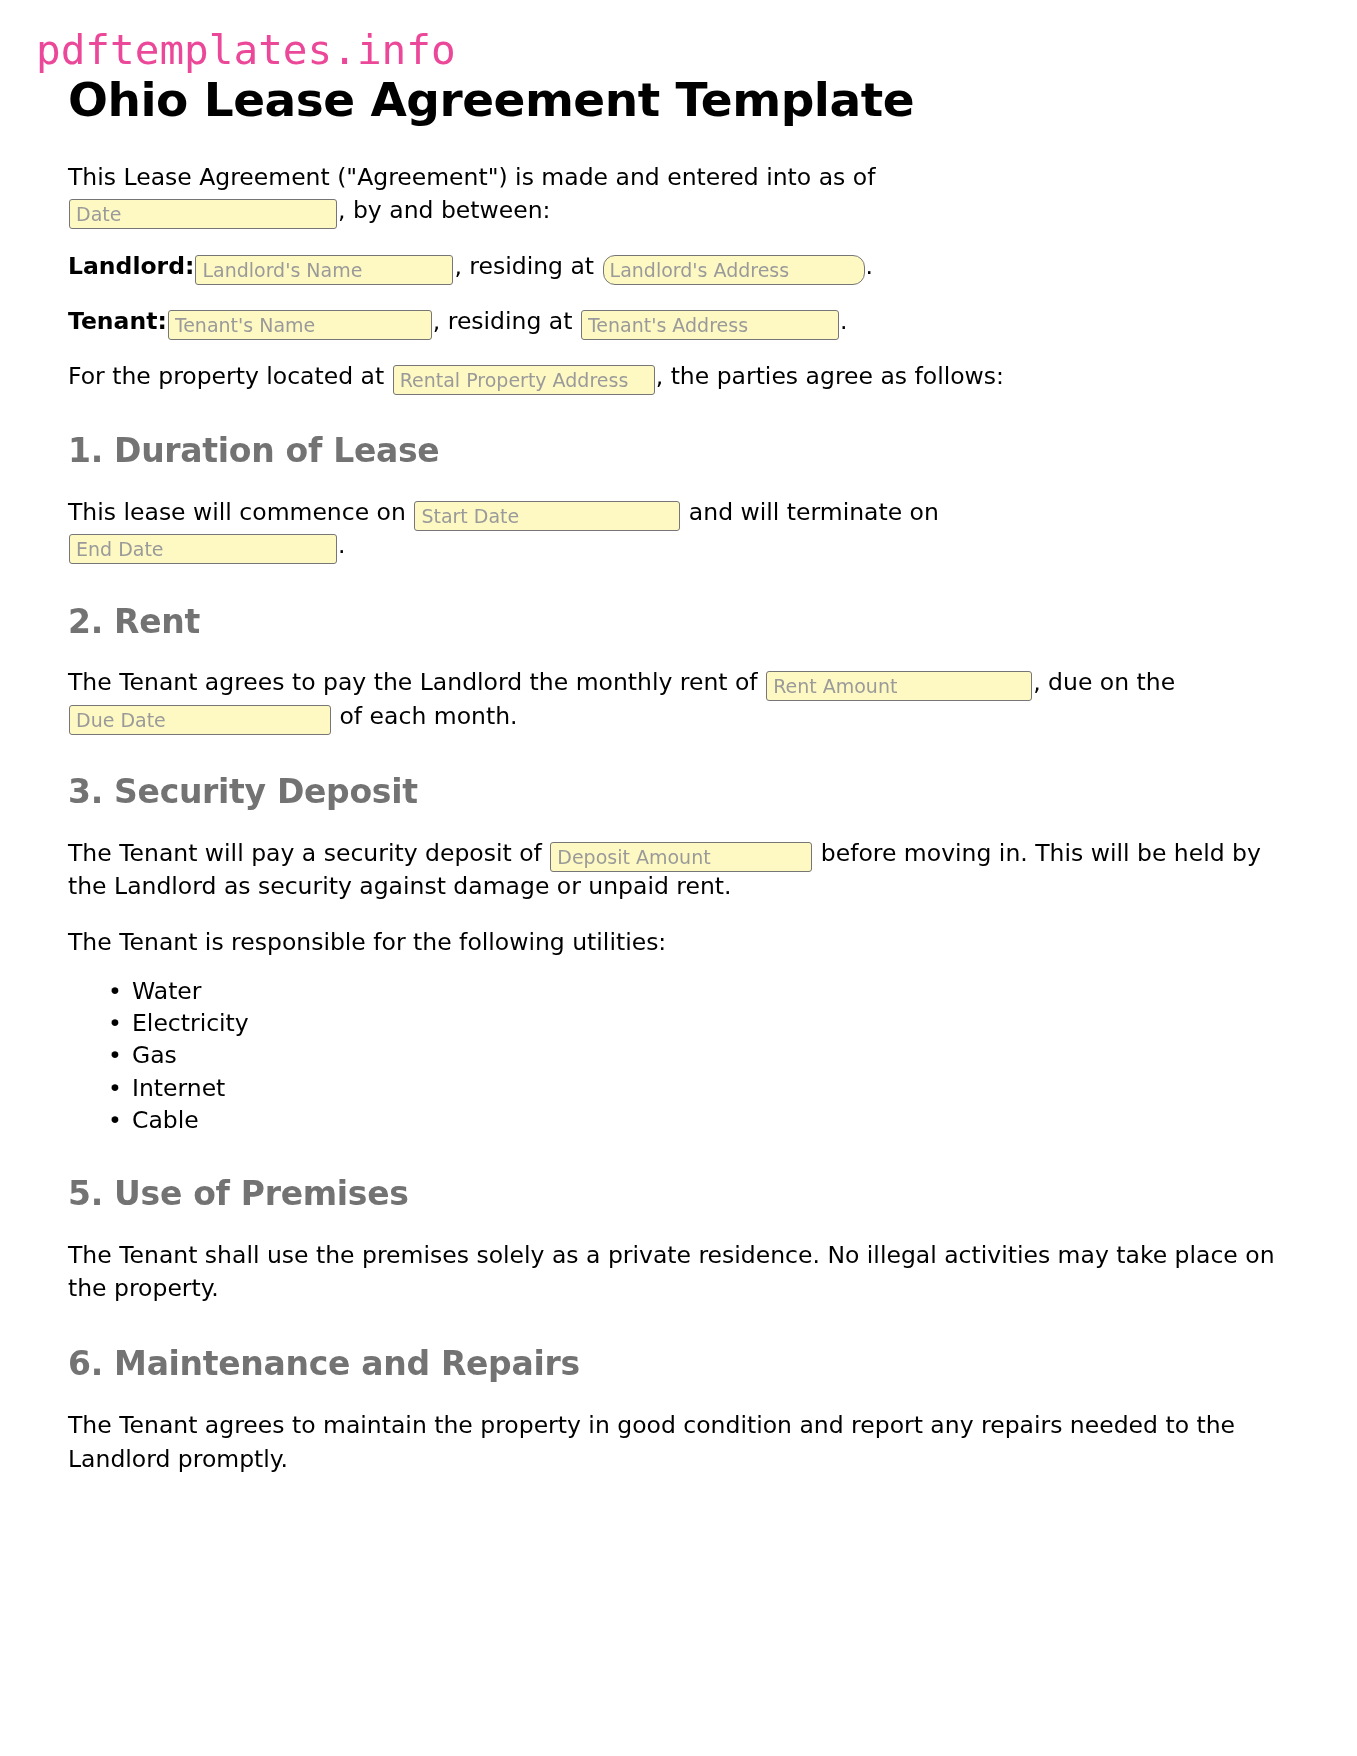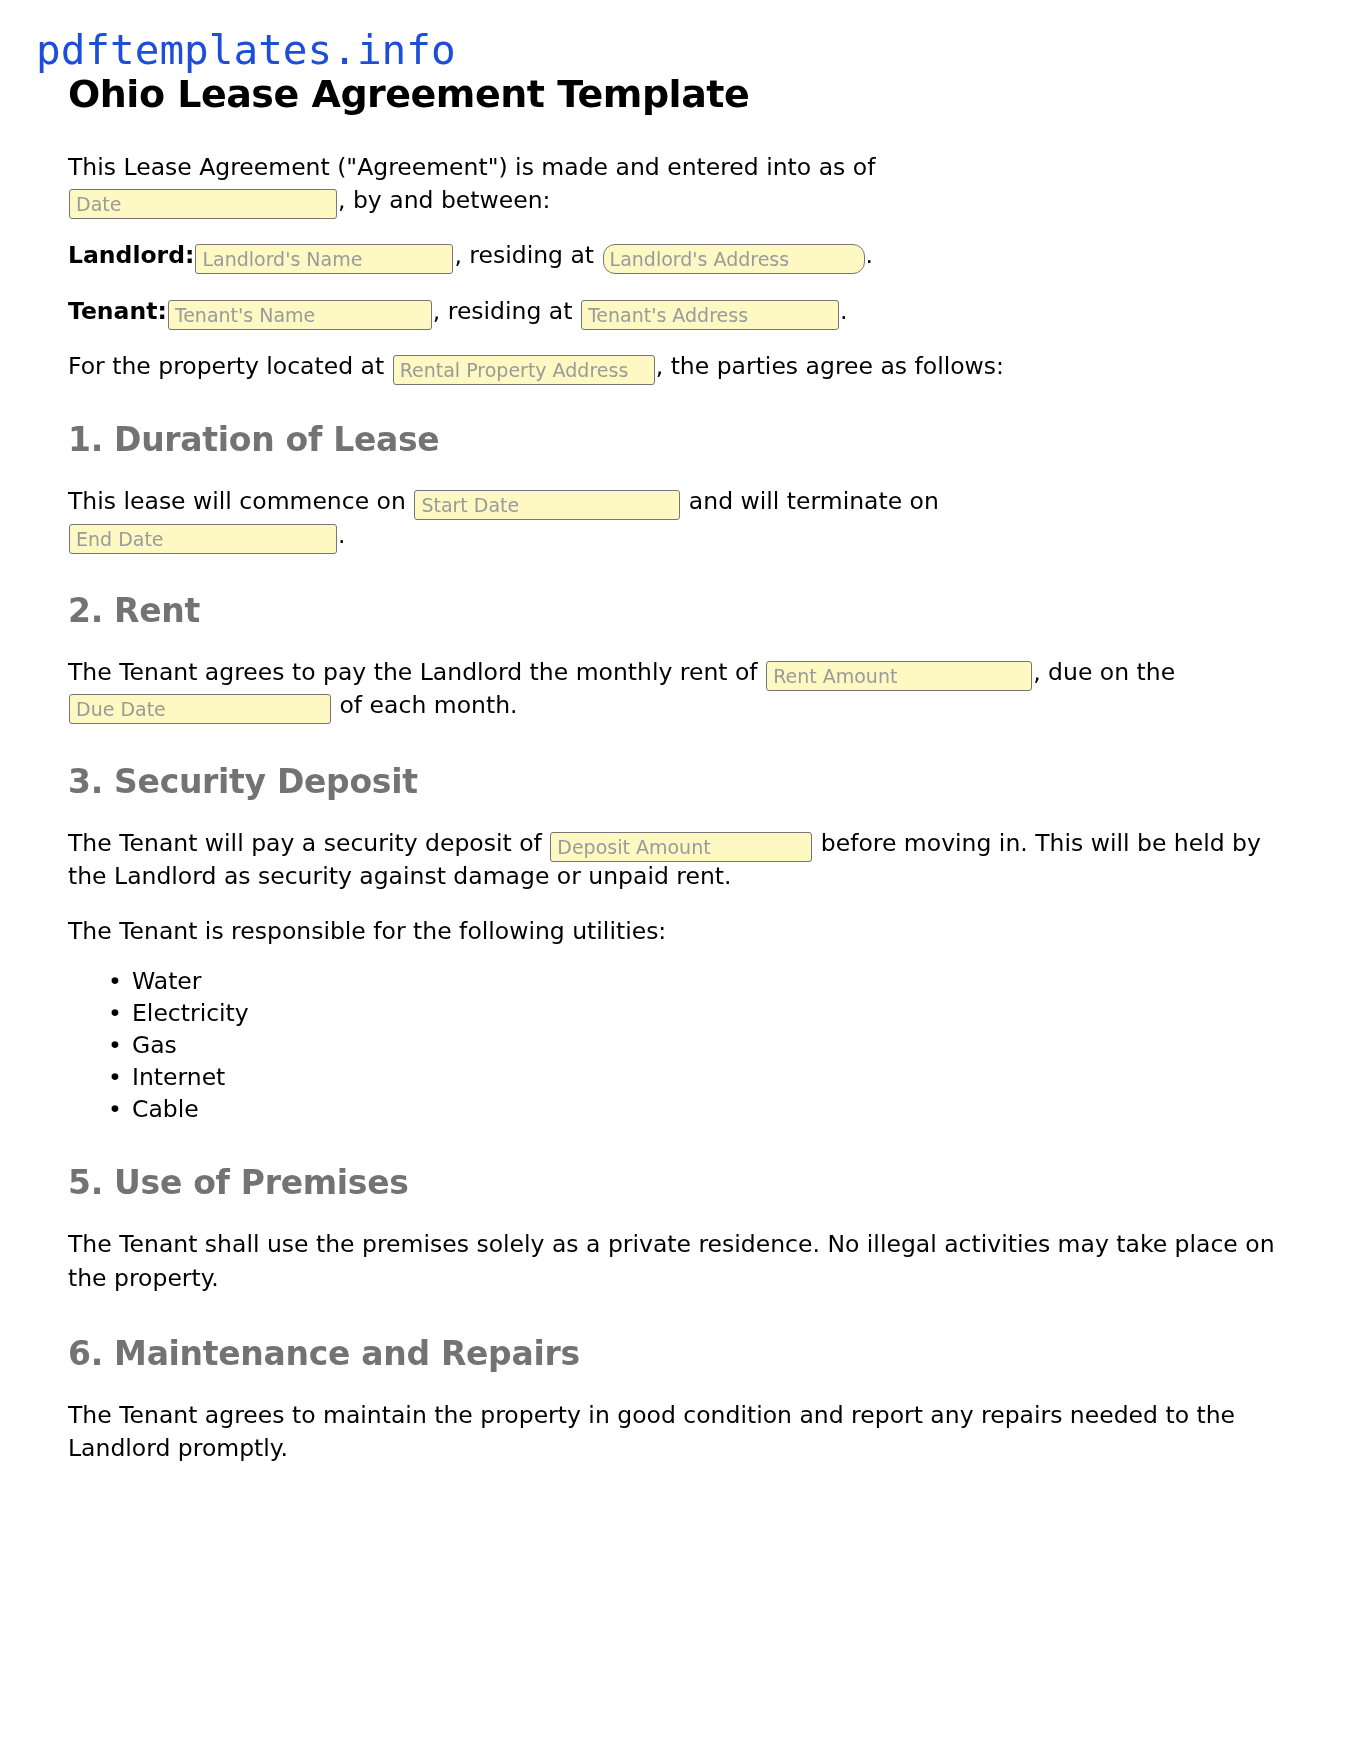--- a/index.html
+++ b/index.html
@@ -21,31 +21,31 @@
     min-height: 1756px;
     box-sizing: border-box;
     padding: 30px 70px 40px 36px;
     background: #ffffff;
   }
 
   
   .watermark {
     font-family: "DejaVu Sans Mono", monospace;
     font-size: 41px;
-    color: #1d4ed8;
+    color: #ec4899;
     letter-spacing: 0px;
     line-height: 1.0;
     margin: 0 0 2px 0;
     padding-left: 0px;
     font-weight: 400;
   }
 
   .doc-title {
     font-family: "DejaVu Sans", sans-serif;
-    font-size: 38px;
+    font-size: 47px;
     font-weight: bold;
     letter-spacing: -0.5px;
     color: #000000;
     margin: 0 0 34px 0;
     padding-left: 32px;
     line-height: 1.15;
   }
 
   
   .body-wrap {

